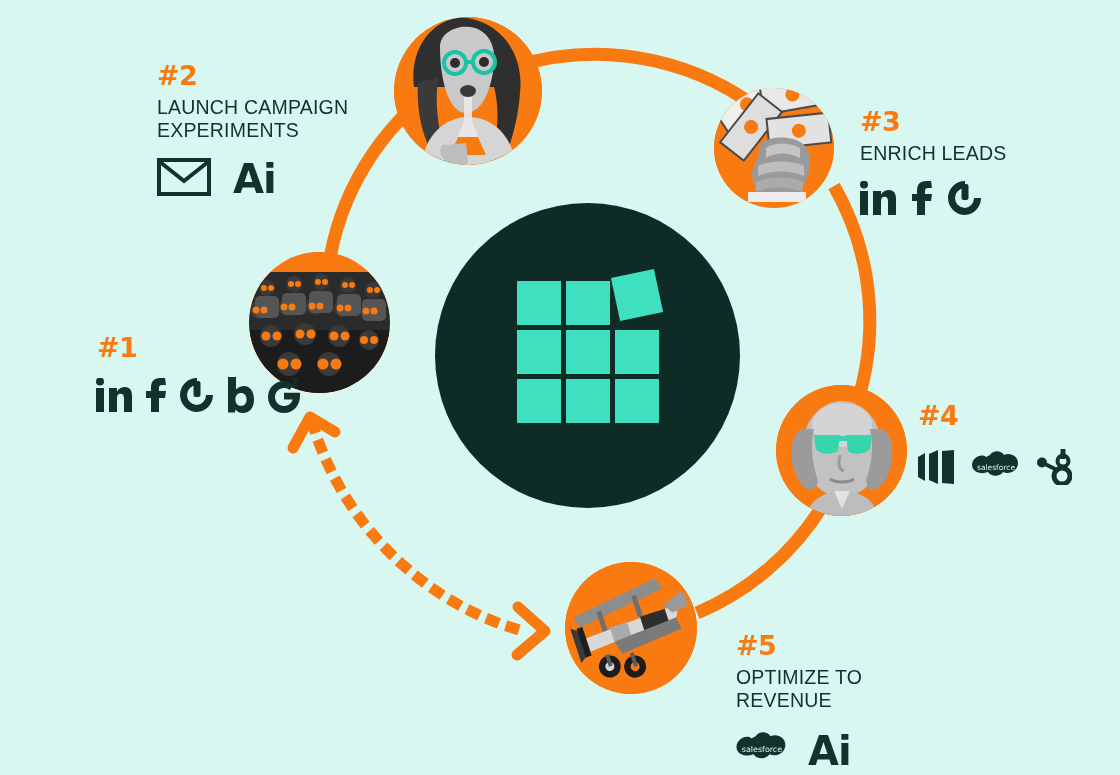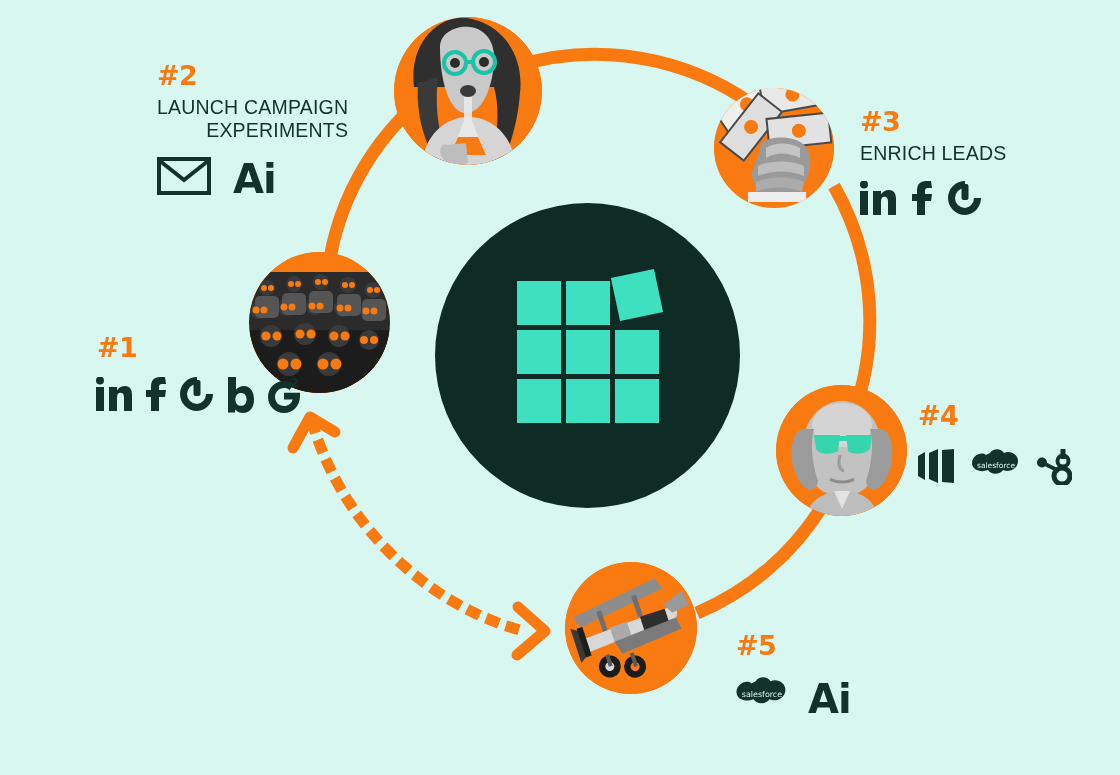--- a/index.html
+++ b/index.html
@@ -29,24 +29,24 @@
     font-family: "DejaVu Sans", sans-serif;
   }
   .step-title {
     font-size: 19.5px;
     font-weight: 400;
     color: #13322c;
     letter-spacing: 0.2px;
     line-height: 1.16;
     text-transform: uppercase;
     white-space: pre-line;
-    text-align: right;
   }
   .icon-row {
     display: flex;
+    align-items: center;
     gap: 14px;
     margin-top: 16px;
   }
   .icon-row svg { display: block; }
 
   
   #step1 { left: 96px;  top: 334px; }
   #step2 { left: 157px; top: 62px;  }
   #step3 { left: 860px; top: 108px; }
   #step4 { left: 918px; top: 402px; }
@@ -398,20 +398,22 @@
         <circle cx="27" cy="12" r="5.5" fill="none" stroke="#13322c" stroke-width="4"></circle>
         <circle cx="6" cy="13.5" r="5" fill="#13322c"></circle>
         <path d="M10 15.5 L23 22" stroke="#13322c" stroke-width="4"></path>
         <circle cx="26" cy="27" r="8" fill="none" stroke="#13322c" stroke-width="5"></circle>
       </svg>
     </div>
   </div>
 
   <div class="step-block" id="step5">
     <div class="step-num">#5</div>
+    <div class="step-title">OPTIMIZE TO
+REVENUE</div>
     <div class="icon-row" style="gap:20px; margin-top:18px;">
       <svg width="52" height="34" viewBox="0 0 48 32">
         <path d="M18 4 C21-1 29-1 32 4 c6-3 14 1 14 8 c0 8-9 12-15 9 c-3 5-12 5-15 0 C9 24 0 21 0 14 C0 7 9 2 14 6 Z" fill="#13322c"></path>
         <text x="24" y="19" text-anchor="middle" font-family="DejaVu Sans, sans-serif" font-size="7.5" fill="#d8f7f1">salesforce</text>
       </svg>
       <svg width="50" height="40" viewBox="0 0 50 40">
         <text x="0" y="36" font-family="DejaVu Sans, sans-serif" font-size="40" font-weight="800" fill="#13322c" letter-spacing="-1">Ai</text>
       </svg>
     </div>
   </div>

